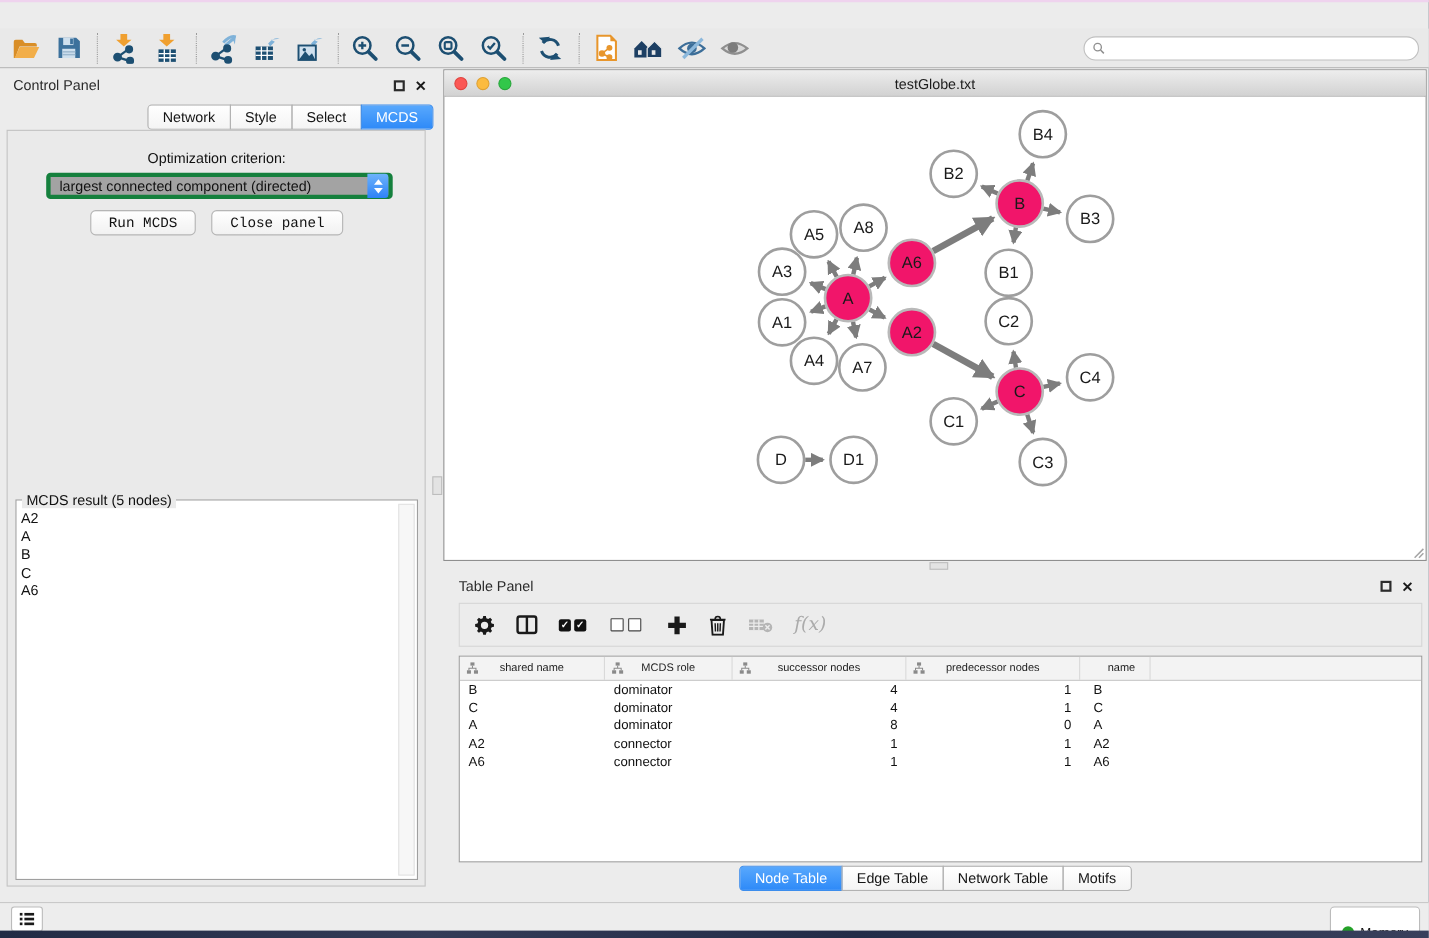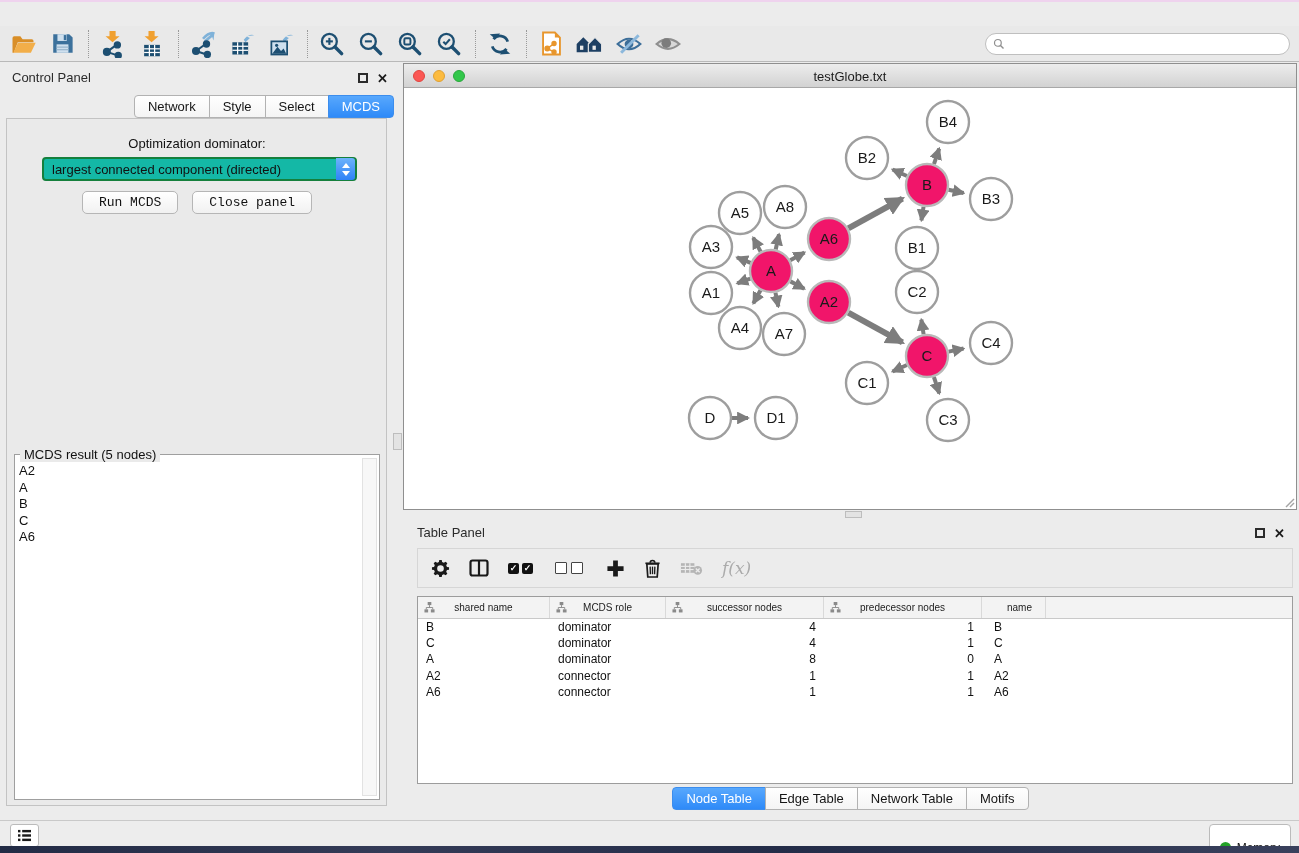--- a/index.html
+++ b/index.html
@@ -32,21 +32,21 @@
   .close-ico{position:absolute;font-size:13px;font-weight:bold;color:#1a1a1a;line-height:13px;}
   .cp-float{left:358px;top:11px;} .cp-close{left:377px;top:10px;}
   .seg-row{position:absolute;left:0;top:33px;width:100%;display:flex;justify-content:flex-end;}
   .seg{border:1px solid #b2b2b2;background:linear-gradient(#ffffff,#f4f4f4);color:#151515;
        font-size:13px;padding:3px 13px;margin-left:-1px;white-space:nowrap;}
   .seg.first{border-radius:4px 0 0 4px;} .seg.last{border-radius:0 4px 4px 0;}
   .seg.active{background:linear-gradient(#58a8fd,#2e8af8);border-color:#3c8ded;color:#fff;}
   .cp-inner{position:absolute;left:6px;top:56px;width:381px;height:688px;border:1px solid #c3c3c3;
             background:#eaeaea;box-sizing:border-box;}
   .opt-label{position:absolute;left:0;top:74px;width:394px;text-align:center;font-size:13px;color:#111;}
-  .combo{position:absolute;left:42px;top:95px;width:315px;height:24px;background:#14b8a6;border:2px solid #15803d;
+  .combo{position:absolute;left:42px;top:95px;width:315px;height:24px;background:#a3a3a3;border:4px solid #15803d;
          border-radius:4px;box-sizing:border-box;display:flex;align-items:center;}
   .combo .val{flex:1;font-size:13px;color:#111;padding-left:8px;white-space:nowrap;overflow:hidden;}
   .combo .stepper{width:19px;height:22px;border-radius:0 3px 3px 0;background:linear-gradient(#6db3fb,#2e82f7);
          display:flex;flex-direction:column;align-items:center;justify-content:center;gap:3px;}
   .stepper .up{width:0;height:0;border-left:4px solid transparent;border-right:4px solid transparent;border-bottom:5px solid #fff;}
   .stepper .down{width:0;height:0;border-left:4px solid transparent;border-right:4px solid transparent;border-top:5px solid #fff;}
   .btn-row{position:absolute;left:0;top:129px;width:394px;display:flex;justify-content:center;gap:14px;}
   .pushbtn{border:1px solid #b6b6b6;border-radius:5px;background:linear-gradient(#ffffff,#f1f1f1);
            font-size:13px;color:#111;padding:3px 16px;font-family:Liberation Mono, monospace;}
   .groupbox{position:absolute;left:14px;top:392px;width:366px;height:346px;border:1px solid #9f9f9f;
@@ -275,21 +275,21 @@
 
     <div class="seg-row">
       <span class="seg first">Network</span>
       <span class="seg">Style</span>
       <span class="seg">Select</span>
       <span class="seg last active">MCDS</span>
     </div>
 
     <div class="cp-inner"></div>
 
-    <div class="opt-label">Optimization dominator:</div>
+    <div class="opt-label">Optimization criterion:</div>
 
     <div class="combo">
       <span class="val">largest connected component (directed)</span>
       <span class="stepper">
         <span class="up"></span>
           <span class="down"></span>
       </span>
     </div>
 
     <div class="btn-row">

